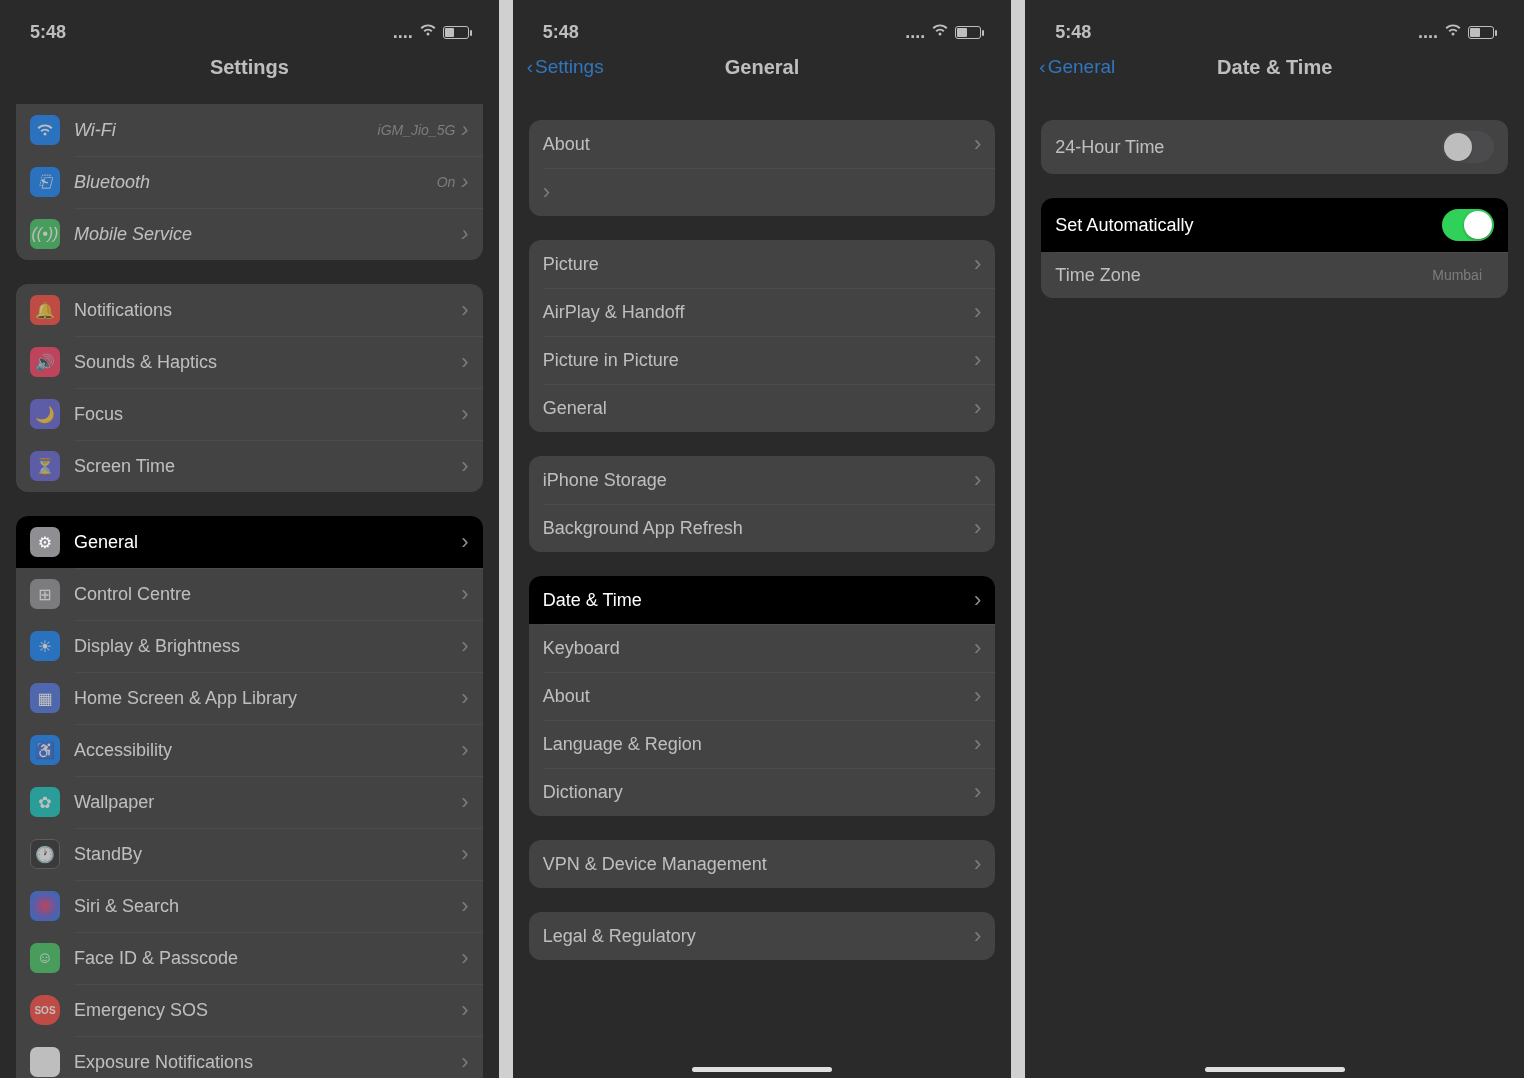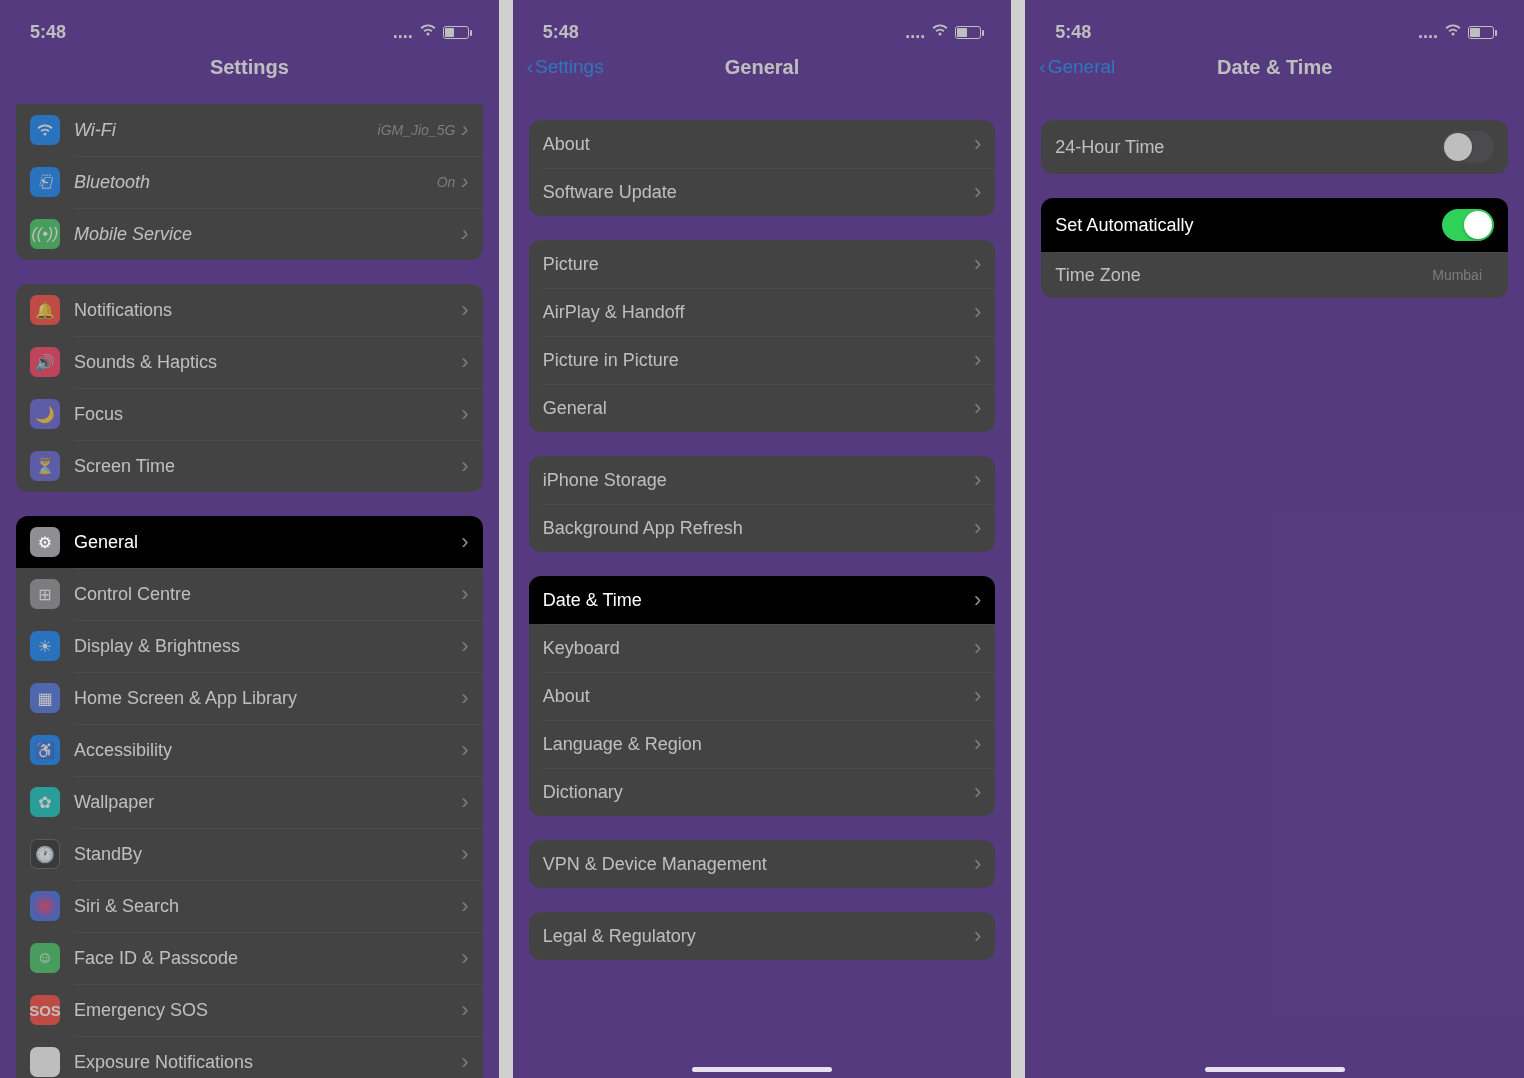--- a/index.html
+++ b/index.html
@@ -7,21 +7,21 @@
       background: #d0d0d0;
       font-family: -apple-system, BlinkMacSystemFont, "Segoe UI", Helvetica, Arial, sans-serif;
       display: flex;
       gap: 14px;
       padding: 0;
       width: 1524px;
       height: 1078px;
     }
     .phone {
       flex: 1;
-      background: #4c1d95;
+      background: #000000;
       border-radius: 0;
       position: relative;
       overflow: hidden;
       display: flex;
       flex-direction: column;
     }
     .overlay {
       position: absolute;
       inset: 0;
       background: rgba(100,100,100,0.42);
@@ -135,21 +135,21 @@
     .ic-screen { background:#5856d6; }
     .ic-general { background:#8e8e93; }
     .ic-control { background:#8e8e93; }
     .ic-display { background:#007aff; }
     .ic-home { background:#4169e1; }
     .ic-access { background:#007aff; }
     .ic-wall { background:#00c7be; }
     .ic-standby { background:#1c1c1e; border:1px solid #555;}
     .ic-siri { background: radial-gradient(circle,#ff2d55,#5856d6,#007aff); }
     .ic-face { background:#34c759; }
-    .ic-sos { background:#ff3b30; font-size:15px; color:#fff; font-weight:700;}
+    .ic-sos { background:#ff3b30; font-size:10px; color:#fff; font-weight:700;border-radius:13px;}
     .ic-exp { background:#fff; }
     .ic-glyph { color:#fff; font-size:16px; }
     .home-indicator {
       position: absolute;
       bottom: 6px;
       left: 50%;
       transform: translateX(-50%);
       width: 140px;
       height: 5px;
       border-radius: 3px;
@@ -318,21 +318,20 @@
     </div>
     <span class="nav-title">General</span>
   </div>
   <div class="content">
     <div class="group">
       <div class="row">
           <span class="label">About</span>
           <span class="chevron">›</span>
         </div>
       <div class="row">
-          <span class="label">Software Update</span>
           <span class="chevron">›</span>
         </div>
     </div>
     <div class="group">
       <div class="row">
           <span class="label">Picture</span>
           <span class="chevron">›</span>
         </div>
       <div class="row">
           <span class="label">AirPlay &amp; Handoff</span>

